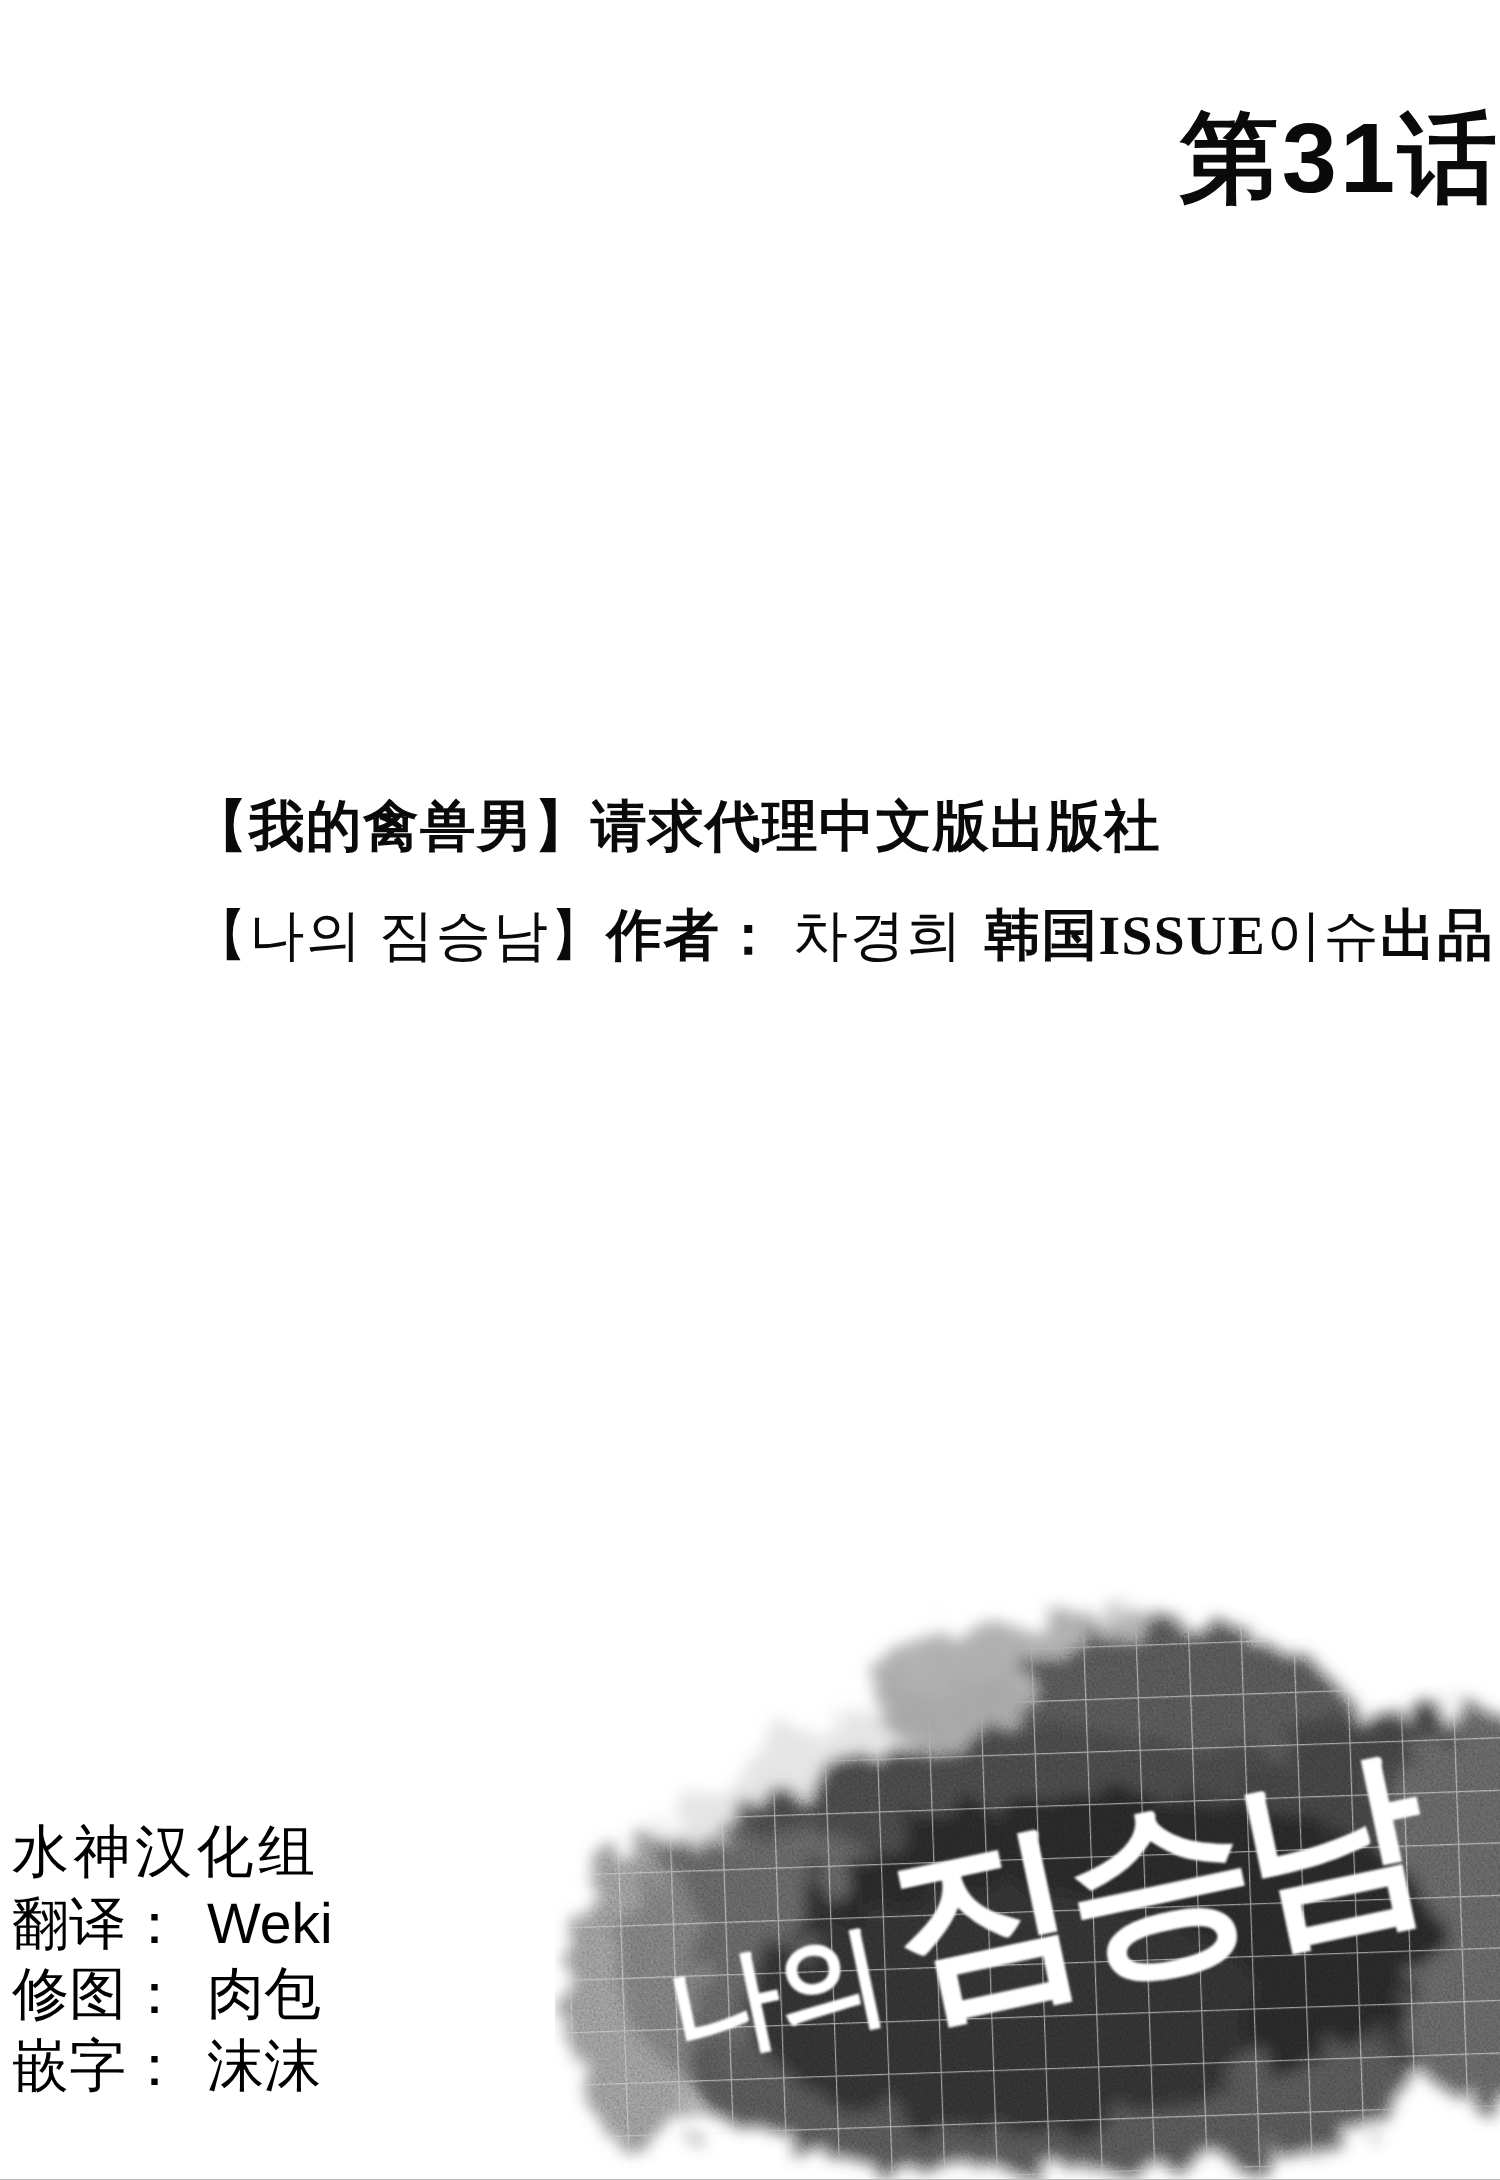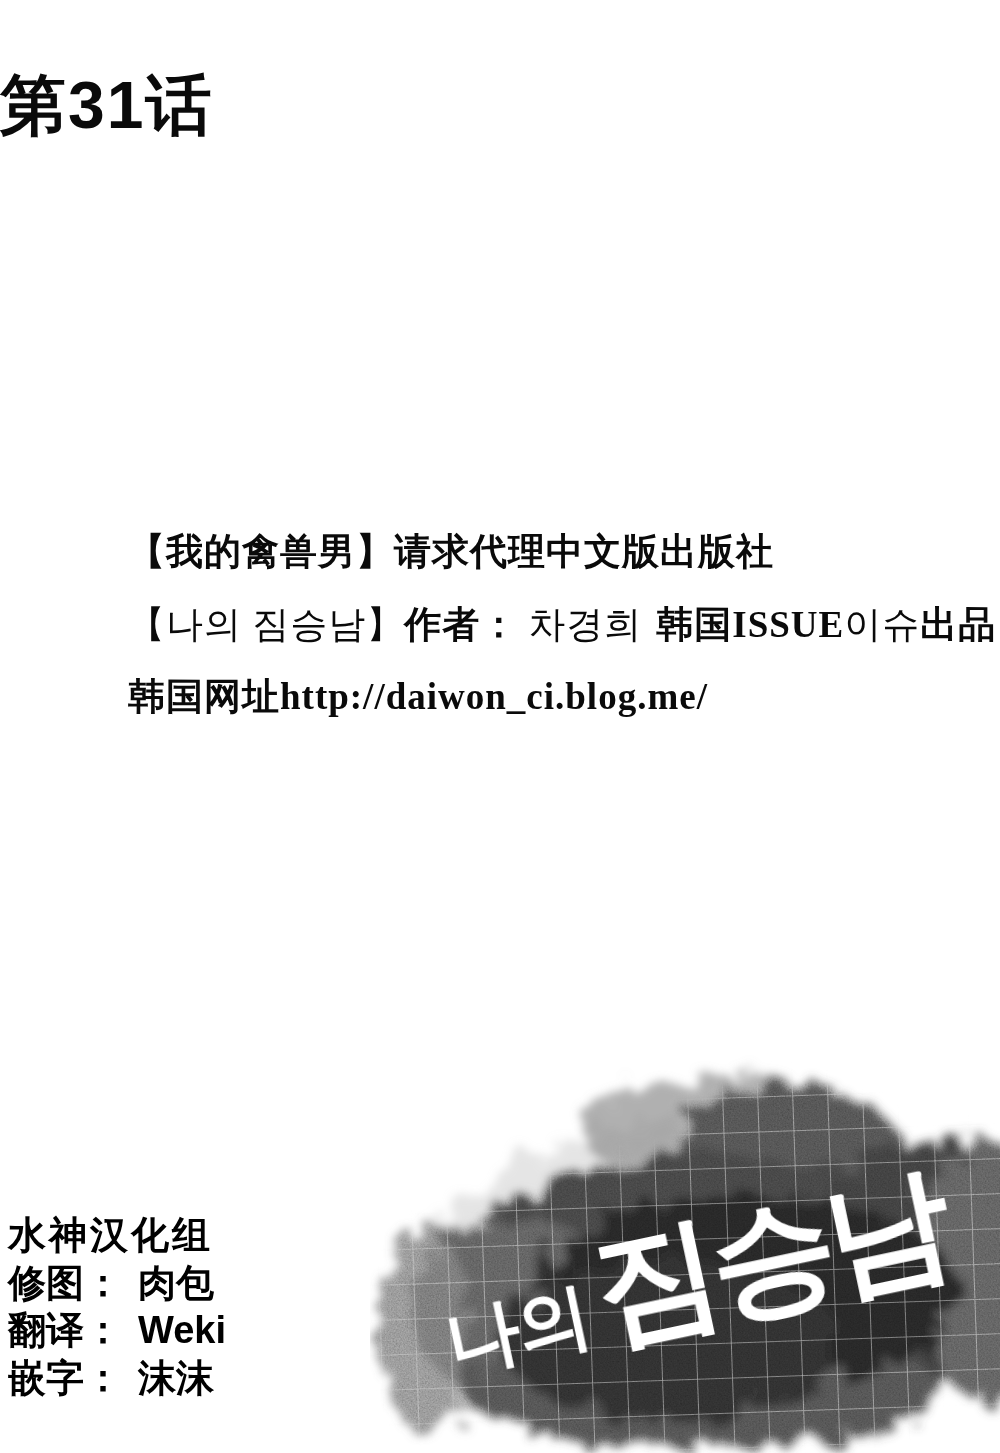--- a/index.html
+++ b/index.html
@@ -3,39 +3,39 @@
 <meta charset="utf-8">
 <style>
   html,body{margin:0;padding:0;background:#888;}
   .page{
     position:relative;width:1000px;height:1453px;background:#ffffff;
     overflow:hidden;margin:0 auto;
     font-family:"Liberation Sans","DejaVu Sans",sans-serif;
   }
   .chapter-title{
     position:absolute;top:68px;left:0;width:1000px;margin:0;
-    text-align:left;font-size:66px;line-height:1.15;font-weight:bold;
+    text-align:right;font-size:66px;line-height:1.15;font-weight:bold;
     letter-spacing:2px;color:#0a0a0a;
     font-family:"Liberation Sans","DejaVu Sans",sans-serif;
   }
   .promo{
     position:absolute;left:128px;top:516px;width:860px;
     font-family:"Liberation Serif","DejaVu Serif",serif;
     font-weight:bold;font-size:37px;color:#0a0a0a;
   }
   .promo-line{
     margin:0;height:72.5px;line-height:72.5px;
     white-space:nowrap;letter-spacing:1px;
   }
   .kr{font-weight:normal;}
   .author-name{margin:0 14px 0 10px;font-family:Liberation Mono, monospace;}
   .credits{
     position:absolute;left:8px;top:1212px;
     font-family:"Liberation Sans","DejaVu Sans",sans-serif;
-    font-weight:bold;font-size:38px;line-height:47.5px;color:#000;
+    font-weight:normal;font-size:38px;line-height:47.5px;color:#000;
     white-space:nowrap;
   }
   .credits .group{letter-spacing:3px;}
   .credit-name{margin-left:16px;}
   .ink-logo{position:absolute;left:370px;top:1040px;width:630px;height:413px;}
   .ink-logo svg{display:block;}
   .logo-text{
     font-family:"DejaVu Sans","Liberation Sans",sans-serif;
     font-weight:bold;
   }
@@ -43,27 +43,26 @@
 </head>
 <body>
 
 <div class="page">
 
   <h1 class="chapter-title">第31话</h1>
 
   <div class="promo">
     <p class="promo-line">【我的禽兽男】请求代理中文版出版社</p>
     <p class="promo-line"><span class="kr">【나의 짐승남】</span><span>作者：</span><span class="kr author-name">차경희</span><span>韩国ISSUE</span><span class="kr">이슈</span><span>出品</span></p>
-    <p class="promo-line">韩国网址http://daiwon_ci.blog.me/</p>
   </div>
 
   <div class="credits">
     <div class="credit-line group">水神汉化组</div>
+    <div class="credit-line"><span>翻译：</span><span class="credit-name">Weki</span></div>
     <div class="credit-line"><span>修图：</span><span class="credit-name">肉包</span></div>
-    <div class="credit-line"><span>翻译：</span><span class="credit-name">Weki</span></div>
     <div class="credit-line"><span>嵌字：</span><span class="credit-name">沫沫</span></div>
   </div>
 
   <div class="ink-logo">
     <svg width="630" height="413" viewBox="0 0 630 413" xmlns="http://www.w3.org/2000/svg">
       <defs>
         <filter id="rough" x="-20%" y="-20%" width="140%" height="140%">
           <feTurbulence type="fractalNoise" baseFrequency="0.038" numOctaves="4" seed="11" result="n"></feTurbulence>
           <feDisplacementMap in="SourceGraphic" in2="n" scale="48"></feDisplacementMap>
           <feGaussianBlur stdDeviation="5"></feGaussianBlur>

